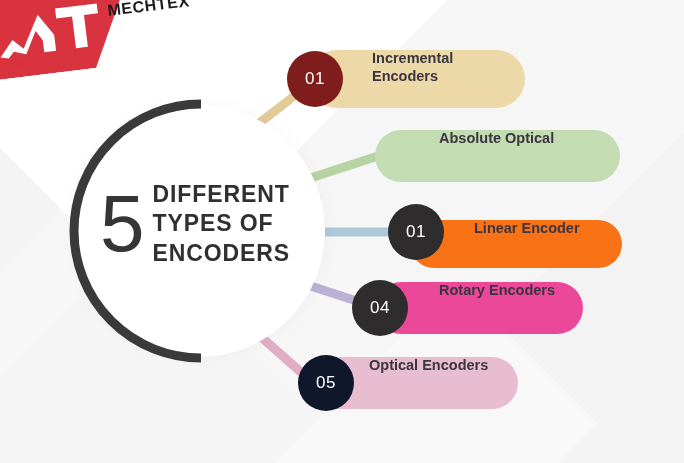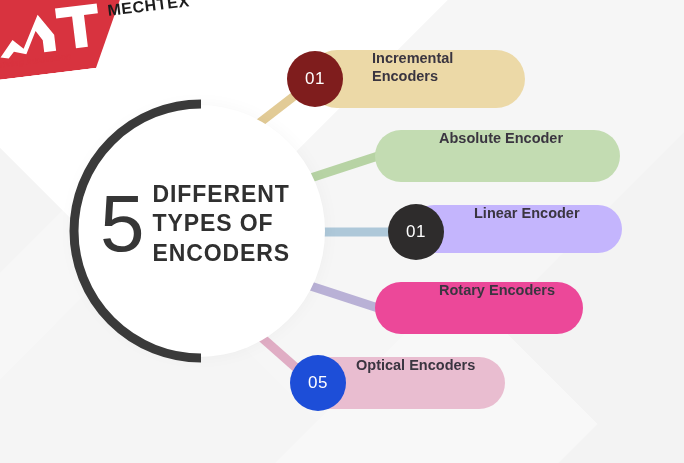--- a/index.html
+++ b/index.html
@@ -234,36 +234,37 @@
 ENCODERS</div>
   </div>
 
   <div class="pill" id="pill-0" style="left: 308px; top: 50px; width: 217px; height: 58px; border-radius: 29px; background: rgb(236, 217, 167);">
     <div class="pill-label">Incremental
 Encoders</div>
   </div>
   <div class="num-badge" id="badge-0" style="left: 287px; top: 51px; background: #7f1d1d;">01</div>
 
   <div class="pill" id="pill-1" style="left: 375px; top: 130px; width: 245px; height: 52px; border-radius: 26px; background: rgb(195, 220, 178);">
-    <div class="pill-label">Absolute Encoder</div>
-  </div>
-
-  <div class="pill" id="pill-2" style="left: 410px; top: 205px; width: 212px; height: 48px; border-radius: 26px; background: #c4b5fd;">
+    <div class="pill-label">Absolute Optical</div>
+  </div>
+
+  <div class="pill" id="pill-2" style="left: 410px; top: 220px; width: 212px; height: 48px; border-radius: 26px; background: #f97316;">
     <div class="pill-label">Linear Encoder</div>
   </div>
   <div class="num-badge" id="badge-2" style="left: 388px; top: 204px; background: rgb(46, 44, 44);">01</div>
 
   <div class="pill" id="pill-3" style="left: 375px; top: 282px; width: 208px; height: 52px; border-radius: 26px; background: #ec4899;">
     <div class="pill-label">Rotary Encoders</div>
   </div>
-
-  <div class="pill" id="pill-4" style="left: 292px; top: 357px; width: 213px; height: 52px; border-radius: 26px; background: rgb(233, 189, 208);">
+  <div class="num-badge" id="badge-3" style="left: 352px; top: 280px; background: rgb(46, 44, 44);">04</div>
+
+  <div class="pill" id="pill-4" style="left: 305px; top: 357px; width: 213px; height: 52px; border-radius: 26px; background: rgb(233, 189, 208);">
     <div class="pill-label">Optical Encoders</div>
   </div>
-  <div class="num-badge" id="badge-4" style="left: 290px; top: 355px; background: #1d4ed8;">05</div>
+  <div class="num-badge" id="badge-4" style="left: 298px; top: 355px; background: #0f172a;">05</div>
 
   <div class="logo-wrap">
     <div class="logo-shape" id="logo-shape" style="background: rgb(216, 51, 63);"></div>
     <svg class="logo-mark" viewBox="0 0 112 50">
       <path d="M 2 46 L 16 30 L 26 40 L 44 8 L 58 30 L 58 46 L 46 46 L 46 34 L 40 24 L 28 46 L 16 42 L 10 48 Z" fill="#ffffff"></path>
       <path d="M 62 4 L 104 4 L 104 14 L 90 14 L 90 46 L 78 46 L 78 14 L 62 14 Z" fill="#ffffff"></path>
     </svg>
     <div class="logo-tagline" style="color: rgb(216, 51, 63);">Driving Innovation</div>
     <div class="logo-word">MECHTEX</div>
   </div>

